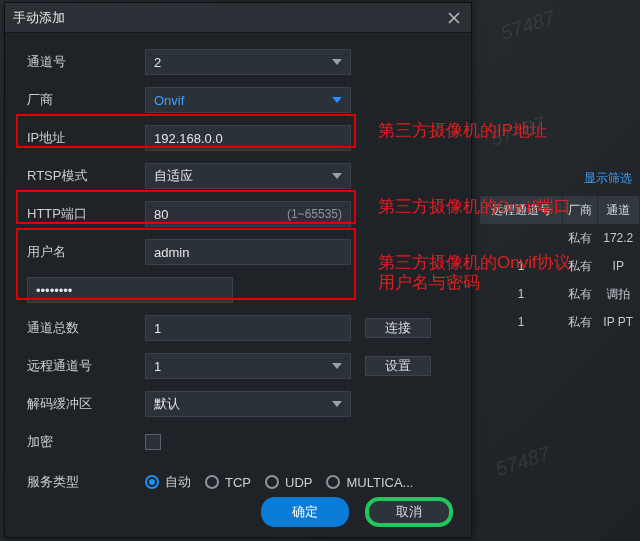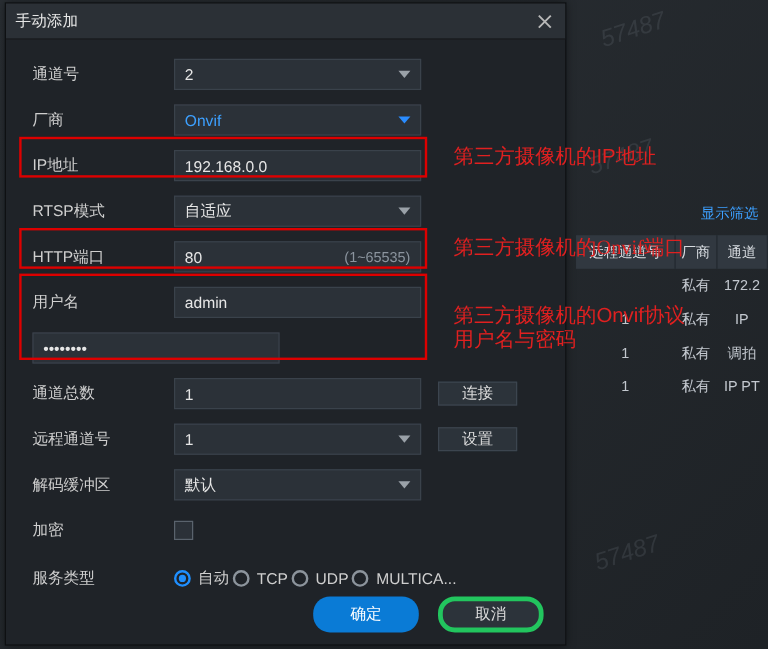--- a/index.html
+++ b/index.html
@@ -12,21 +12,21 @@
   .titlebar .title { font-size: 13px; color: #e6e6e6; }
   .titlebar .close { width: 18px; height: 18px; display:flex; align-items:center; justify-content:center; color:#b7b7b7; cursor:pointer; }
   .body { padding: 14px 18px 0 22px; }
   .row { display: flex; align-items: center; height: 30px; margin-bottom: 8px; position: relative; }
   .row .label { width: 118px; color: #cfcfcf; font-size: 13px; }
   .field { flex: 0 0 206px; height: 26px; background: #2b3138; border: 1px solid #3a424b; color: #e6e6e6; display: flex; align-items: center; padding: 0 8px; position: relative; font-size: 13px; }
   .field.select::after { content:''; position:absolute; right:8px; top:50%; width:0;height:0;border-left:5px solid transparent;border-right:5px solid transparent;border-top:6px solid #9aa1a8; transform:translateY(-50%); }
   .field.blue-caret::after { border-top-color:#2a8cff; }
   .checkbox { width: 16px; height:16px; border:1px solid #5a636d; background:#2b3138; display:inline-block; }
   .side-btn { margin-left: 14px; width: 66px; height: 20px; background:#2c333a; border:1px solid #3c454f; color:#dcdcdc; display:flex;align-items:center;justify-content:center; font-size:13px; cursor:pointer; }
-  .radio-row { display:flex; align-items:center; gap: 3px; padding-left: 0; }
+  .radio-row { display:flex; align-items:center; gap: 14px; padding-left: 0; }
   .radio { display:flex; align-items:center; gap:6px; cursor:pointer; color:#cfcfcf; }
   .rc { width:14px; height:14px; border-radius:50%; border:2px solid #8c949c; display:inline-flex; align-items:center; justify-content:center; }
   .rc.checked { border-color:#1f8fff; }
   .rc.checked::after { content:''; width:6px;height:6px;border-radius:50%; background:#1f8fff; }
   .footer { position:absolute; bottom:10px; right:18px; display:flex; gap:16px; }
   .btn { width:88px; height:30px; display:flex; align-items:center; justify-content:center; font-size:13px; cursor:pointer;border-radius:14px; }
   .btn.primary { background:#0a7bd6; color:#fff; }
   .btn.secondary { background:#2c333a; border:4px solid #22c55e; color:#dcdcdc;font-family:Liberation Serif, serif; }
 
   .highlight { position:absolute; border:2px solid #d00; pointer-events:none; }

